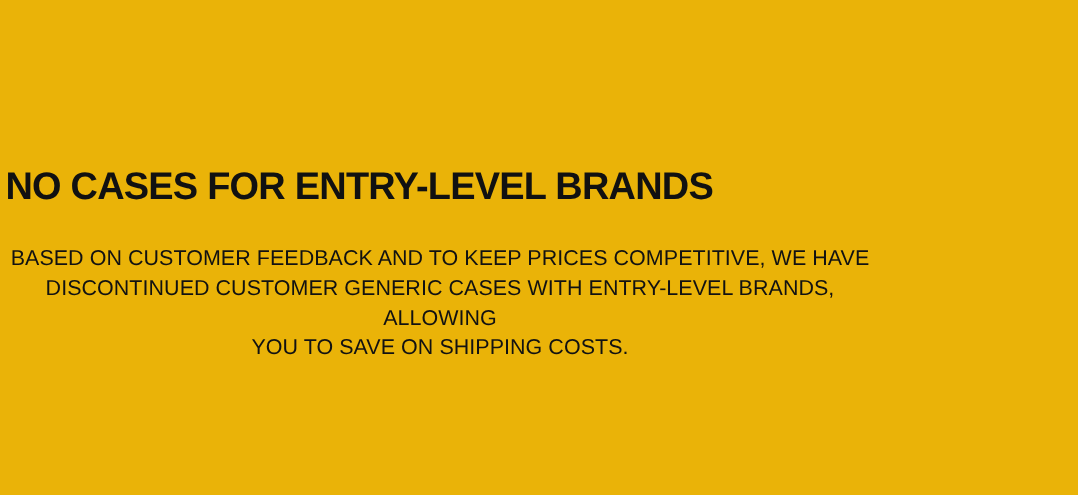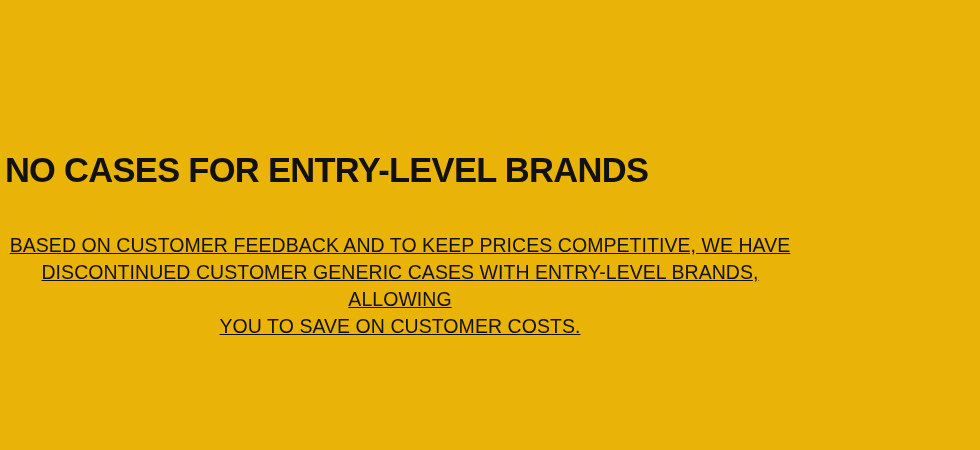--- a/index.html
+++ b/index.html
@@ -39,42 +39,41 @@
     white-space: nowrap;
     -webkit-font-smoothing: antialiased;
     transform: scaleX(0.985);
     transform-origin: center top;
   }
 
   .promo-body {
     margin: 0;
     padding: 0;
     position: relative;
-    top: 197px;
+    top: 187px;
     width: 800px;
     font-family: "Liberation Sans", sans-serif;
     font-size: 19.5px;
     font-weight: 400;
     line-height: 27px;
     letter-spacing: 0.05px;
     color: #121212;
     text-align: center;
-    text-decoration: underline;
   }
 
   .promo-body .body-line {
     display: block;
   }
 </style>
 </head>
 <body>
 
 <section class="promo-section">
 
   <h2 class="promo-heading">NO CASES FOR ENTRY-LEVEL BRANDS</h2>
 
   <p class="promo-body">
     <span class="body-line">BASED ON CUSTOMER FEEDBACK AND TO KEEP PRICES COMPETITIVE, WE HAVE</span>
     <span class="body-line">DISCONTINUED CUSTOMER GENERIC CASES WITH ENTRY-LEVEL BRANDS, ALLOWING</span>
-    <span class="body-line">YOU TO SAVE ON CUSTOMER COSTS.</span>
+    <span class="body-line">YOU TO SAVE ON SHIPPING COSTS.</span>
   </p>
 
 </section>
 
 </body></html>

